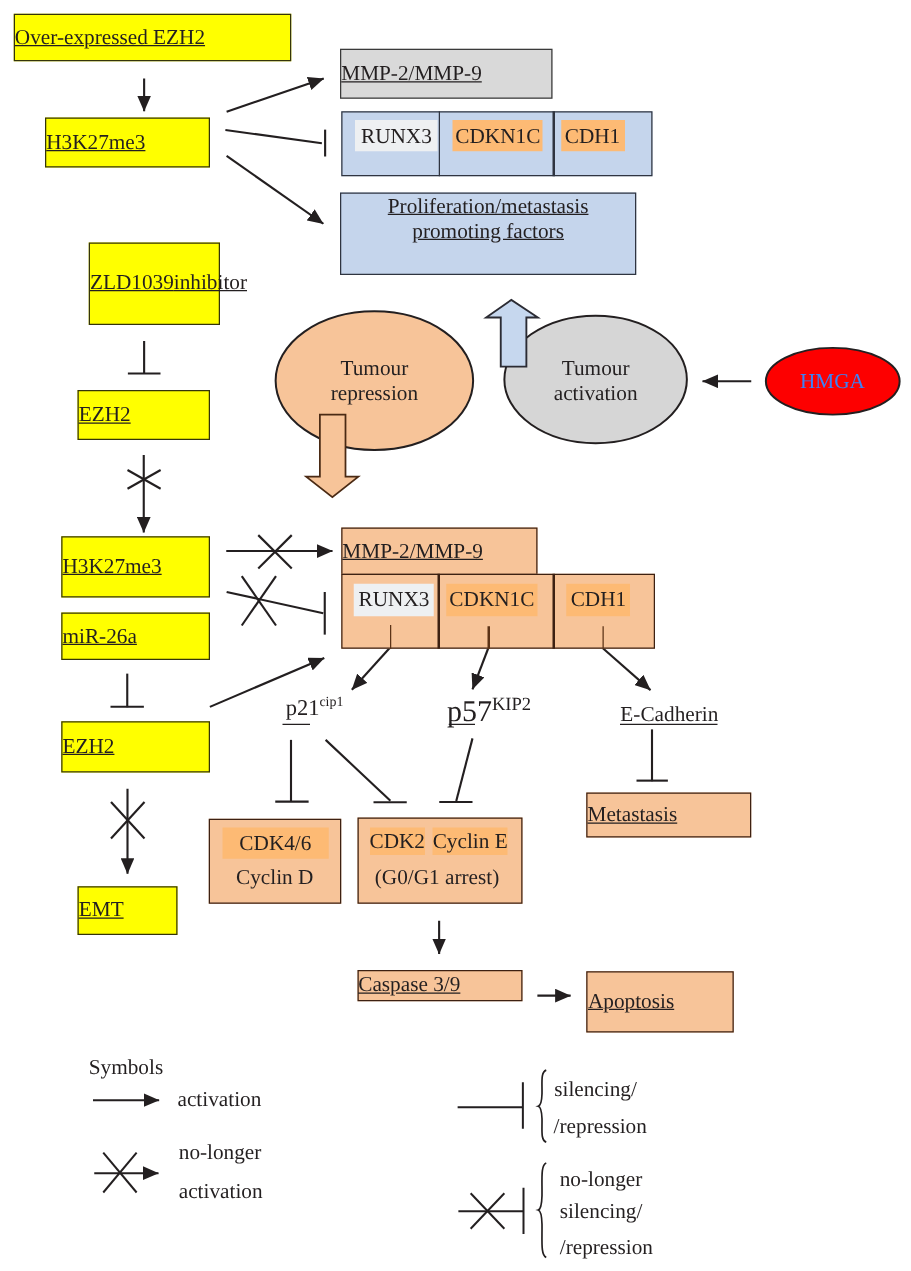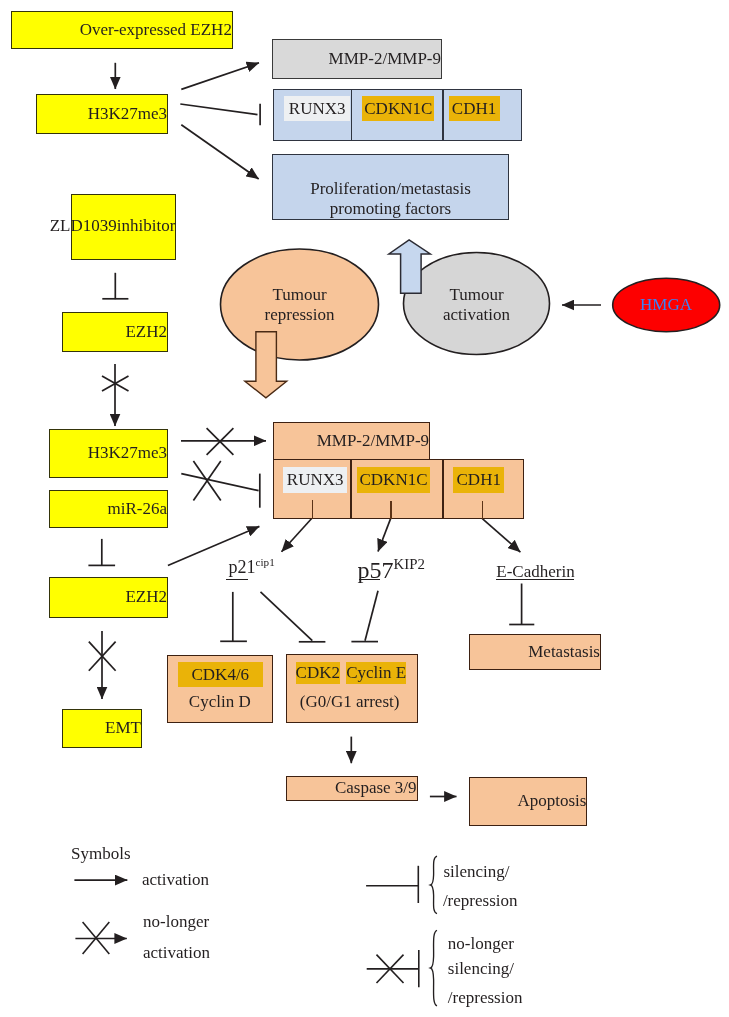--- a/index.html
+++ b/index.html
@@ -1,26 +1,26 @@
 <!DOCTYPE html>
 <html><head>
 <meta charset="utf-8">
 <style>
   html,body{margin:0;padding:0;background:#ffffff;}
   body{width:729px;height:1017px;position:relative;overflow:hidden;
        font-family:"Liberation Serif", serif;color:#231f20;}
   .stage{position:absolute;left:0;top:0;width:729px;height:1017px;}
   .node,.chip,.elabel,.ulabel,.ltext{filter:opacity(1);}
   .node{position:absolute;box-sizing:border-box;border:1.4px solid #231f20;
-        display:flex;align-items:center;justify-content:flex-end;text-align:center;line-height:1.18;}
+        display:flex;align-items:center;justify-content:flex-start;text-align:center;line-height:1.18;text-decoration:underline;}
   .yellow{background:#ffff00;border-color:#34340a;}
   .grey{background:#d9d9d9;border-color:#3a3a3a;}
   .blue{background:#c5d5ec;border-color:#2f3440;}
   .orange{background:#f7c499;border-color:#3d2112;}
-  .chip{position:absolute;box-sizing:border-box;background:#eab308;
+  .chip{position:absolute;box-sizing:border-box;background:#fdba74;
         display:flex;align-items:center;justify-content:center;text-align:center;}
   .chip-grey{background:#eef0f2;}
   .elabel{position:absolute;text-align:center;line-height:20px;}
   .ulabel{position:absolute;white-space:nowrap;line-height:1;}
   .ulabel sup{font-size:0.62em;vertical-align:super;}
   .uline{position:absolute;height:1.4px;background:#231f20;}
   .ltext{position:absolute;white-space:nowrap;line-height:1;}
   .stub{position:absolute;}
   svg.lay{position:absolute;left:0;top:0;width:729px;height:1017px;overflow:visible;}
 </style>

